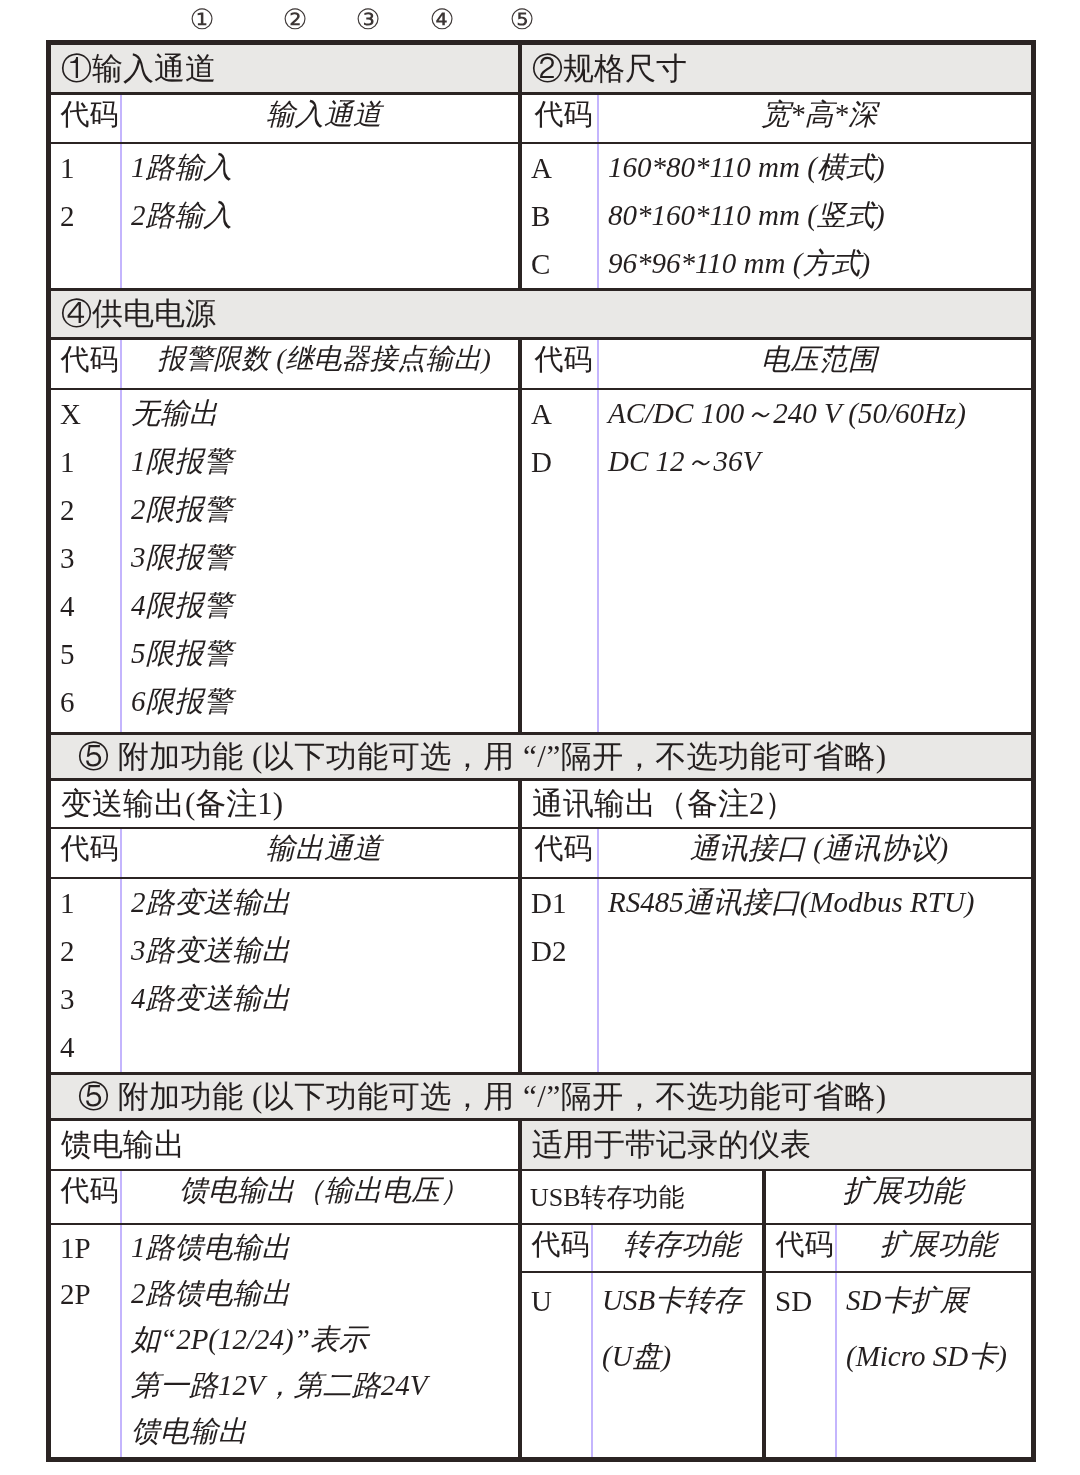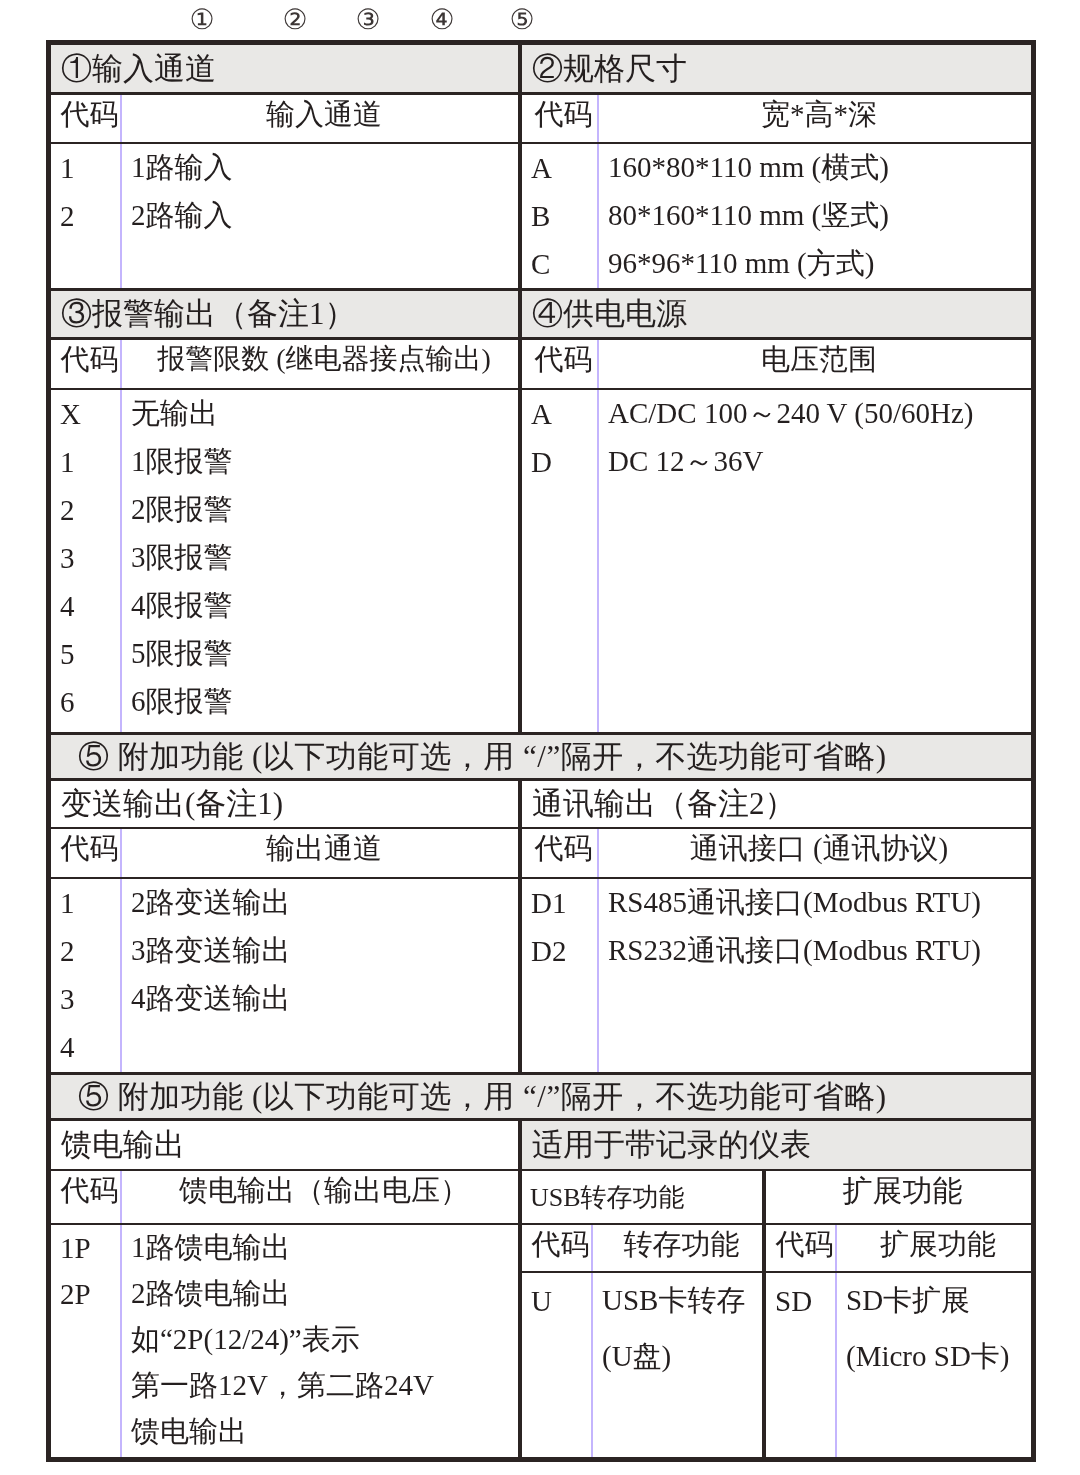--- a/index.html
+++ b/index.html
@@ -16,21 +16,21 @@
   .row{display:flex;box-sizing:border-box;overflow:hidden;flex:0 0 auto;}
   .bb2{border-bottom:2px solid #2b2423;}
   .bb3{border-bottom:3px solid #2b2423;}
   .gray{background:#e9e8e6;}
   .half-l{width:471px;box-sizing:border-box;border-right:4px solid #2b2423;display:flex;}
   .half-r{flex:1;display:flex;}
   .tcell{display:flex;align-items:center;padding-left:10px;font-size:31px;box-sizing:border-box;white-space:nowrap;}
   .code{box-sizing:border-box;border-right:2px solid #c4b5fd;display:flex;flex-direction:column;}
   .code-l{width:71px;}
   .code-r{width:77px;}
-  .desc{flex:1;display:flex;flex-direction:column;min-width:0;}
+  .desc{flex:1;display:flex;flex-direction:column;min-width:0;font-style:italic;}
   .hcell{display:flex;align-items:center;font-size:29px;box-sizing:border-box;padding-left:8px;white-space:nowrap;}
   .ln{height:48px;display:flex;align-items:center;padding-left:9px;font-size:29px;white-space:nowrap;flex:0 0 auto;}
   .ln46{height:46px;}
   .ln56{height:56px;}
   .full{flex:1;display:flex;align-items:center;padding-left:27px;font-size:31px;letter-spacing:0.5px;white-space:nowrap;}
   .usb-w{width:244px;box-sizing:border-box;border-right:4px solid #2b2423;}
   .subtbl{display:flex;flex-direction:column;}
   .subhd{height:48px;box-sizing:border-box;border-bottom:2px solid #2b2423;display:flex;flex:0 0 auto;}
   .subbody{flex:1;display:flex;}
   .tight{font-size:28px;}
@@ -81,21 +81,20 @@
         </div>
         <div class="desc">
           <div class="ln">160*80*110 mm (横式)</div>
           <div class="ln">80*160*110 mm (竖式)</div>
           <div class="ln">96*96*110 mm (方式)</div>
         </div>
       </div>
     </div>
 
     <div class="row gray bb3" style="height:49px">
-      <div class="half-l tcell">③报警输出（备注1）</div>
       <div class="half-r tcell">④供电电源</div>
     </div>
     <div class="row bb2" style="height:50px">
       <div class="half-l">
         <div class="code code-l hcell">代码</div>
         <div class="desc hcell tight">报警限数 (继电器接点输出)</div>
       </div>
       <div class="half-r">
         <div class="code code-r hcell">代码</div>
         <div class="desc hcell">电压范围</div>
@@ -166,21 +165,20 @@
           <div class="ln">4路变送输出</div>
         </div>
       </div>
       <div class="half-r">
         <div class="code code-r">
           <div class="ln">D1</div>
           <div class="ln">D2</div>
         </div>
         <div class="desc">
           <div class="ln">RS485通讯接口(Modbus RTU)</div>
-          <div class="ln">RS232通讯接口(Modbus RTU)</div>
         </div>
       </div>
     </div>
 
     <div class="row gray bb3" style="height:46px">
       <div class="full">⑤ 附加功能 (以下功能可选，用 “/”隔开，不选功能可省略)</div>
     </div>
 
     <div class="row bb2" style="height:50px">
       <div class="half-l tcell">馈电输出</div>

